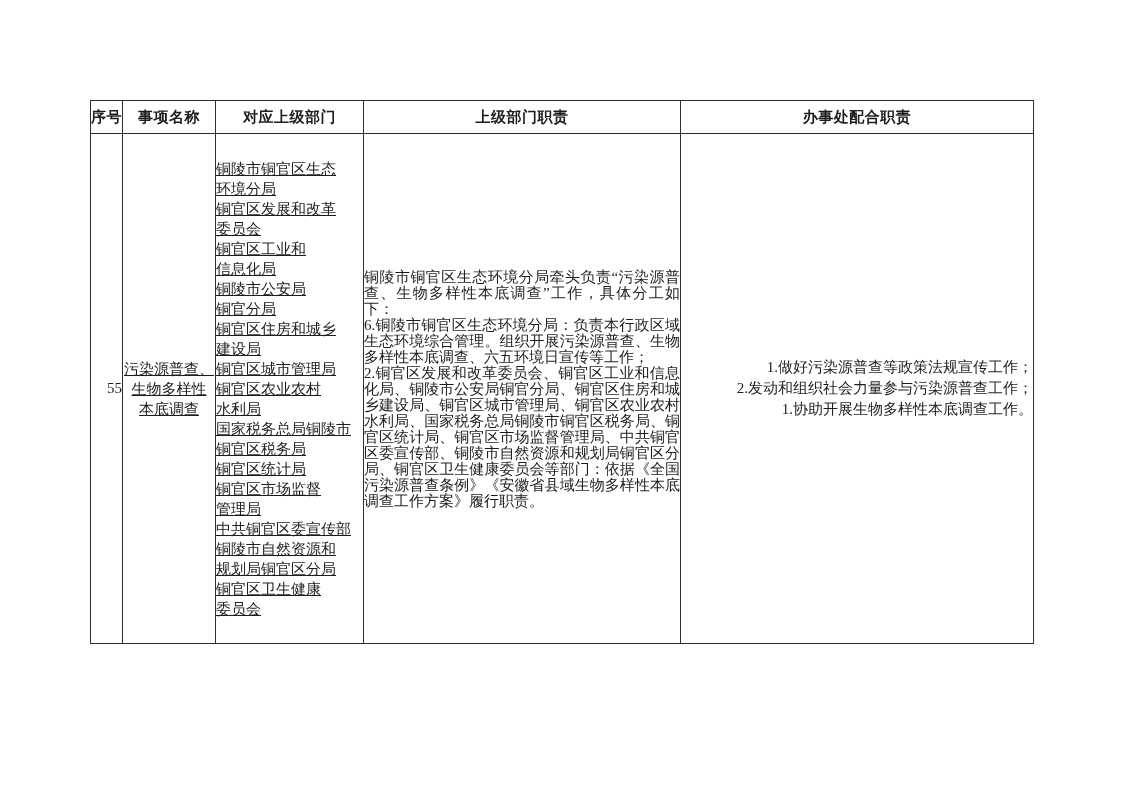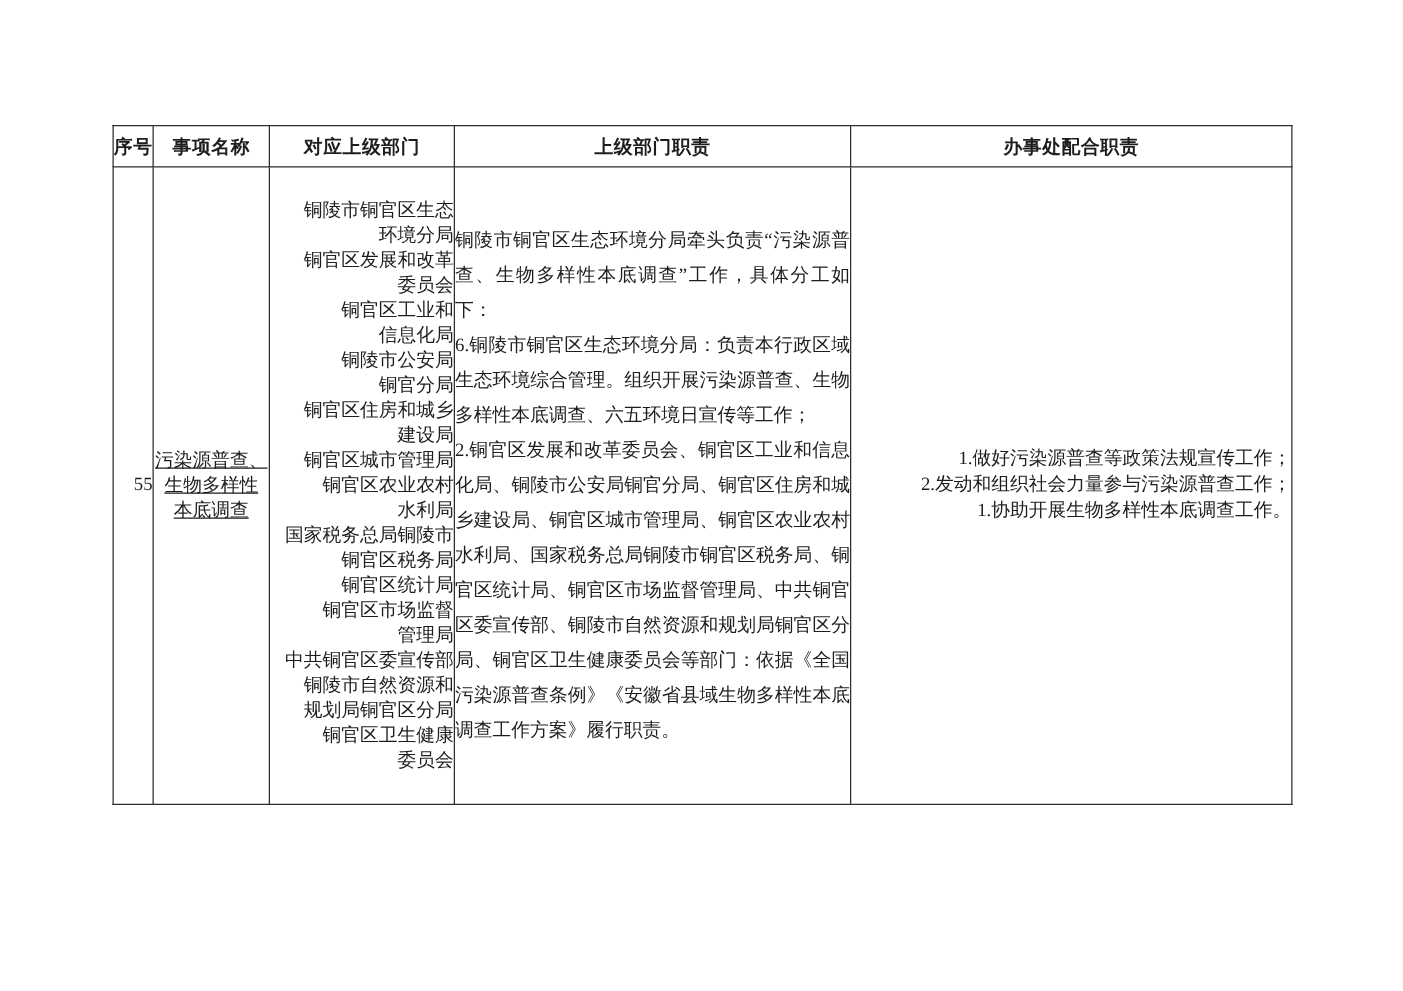--- a/index.html
+++ b/index.html
@@ -61,31 +61,32 @@
   }
   td.cell-name {
     text-align: center;
     line-height: 20px;
     text-decoration: underline;
   }
   td.cell-name .name-text {
     white-space: pre-line;
   }
   td.cell-depts {
-    text-align: right;
+    text-align: left;
     line-height: 20px;
     padding: 0 2px;
+    text-decoration: underline;
   }
   td.cell-depts .dept {
     white-space: pre-line;
   }
   td.cell-superior {
     text-align: justify;
     text-align-last: left;
-    line-height: 28px;
+    line-height: 16px;
     padding: 0 5px;
     margin-left: 44px;
   }
   td.cell-superior p {
     margin: 0;
   }
   td.cell-office {
     text-align: right;
     line-height: 21px;
     padding: 0 6px;

